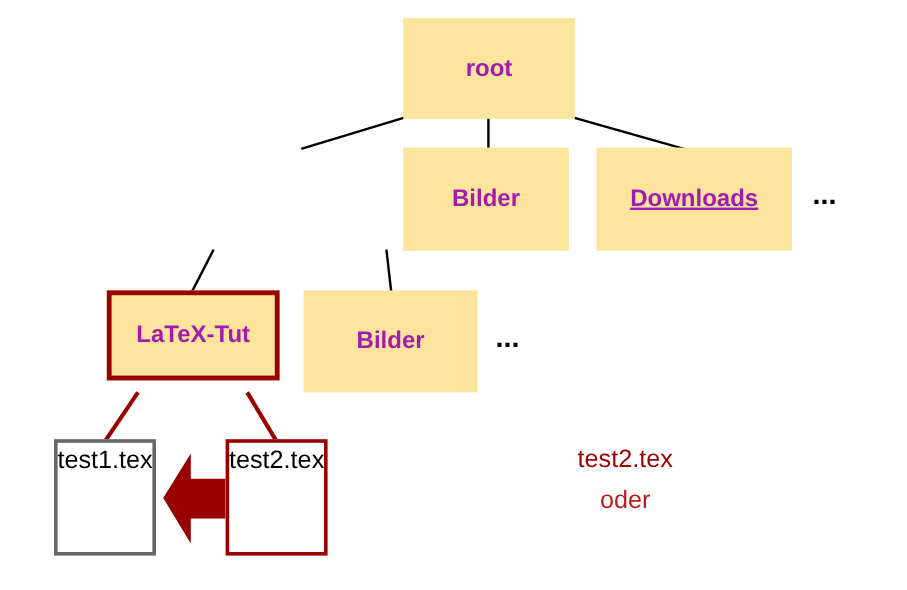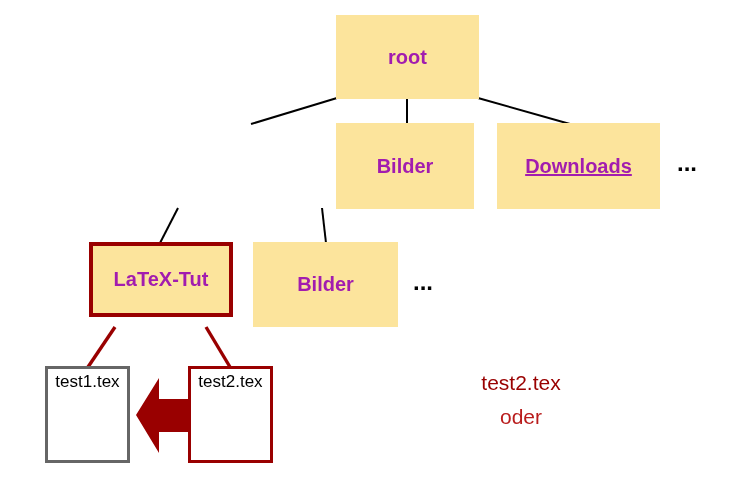--- a/index.html
+++ b/index.html
@@ -34,21 +34,21 @@
   .node-studium{left:253px;top:242px;width:145px;height:85px;}
   .ellipsis{
     position:absolute;display:flex;align-items:center;justify-content:center;
     font-weight:bold;font-size:24px;color:#000;background:transparent;
   }
   .ellipsis-l2{left:664px;top:120px;width:46px;height:86px;}
   .ellipsis-l3{left:400px;top:239px;width:46px;height:85px;}
   .file{
     position:absolute;box-sizing:border-box;background:#fff;
     display:flex;align-items:flex-start;justify-content:center;
-    font-size:17px;font-weight:normal;color:#000;padding-top:3px;
+    font-size:21px;font-weight:normal;color:#000;padding-top:3px;
   }
   .file-test1{left:45px;top:366px;width:85px;height:97px;border:3px solid var(--file-gray);}
   .file-test2{left:188px;top:366px;width:85px;height:97px;border:3px solid var(--highlight-red);}
   .annotation{
     position:absolute;left:380px;top:366px;width:282px;
     text-align:center;font-size:21px;line-height:34px;
   }
   .annotation .red{color:var(--highlight-red);}
   .annotation .black{color:#b91c1c;}
 </style>

